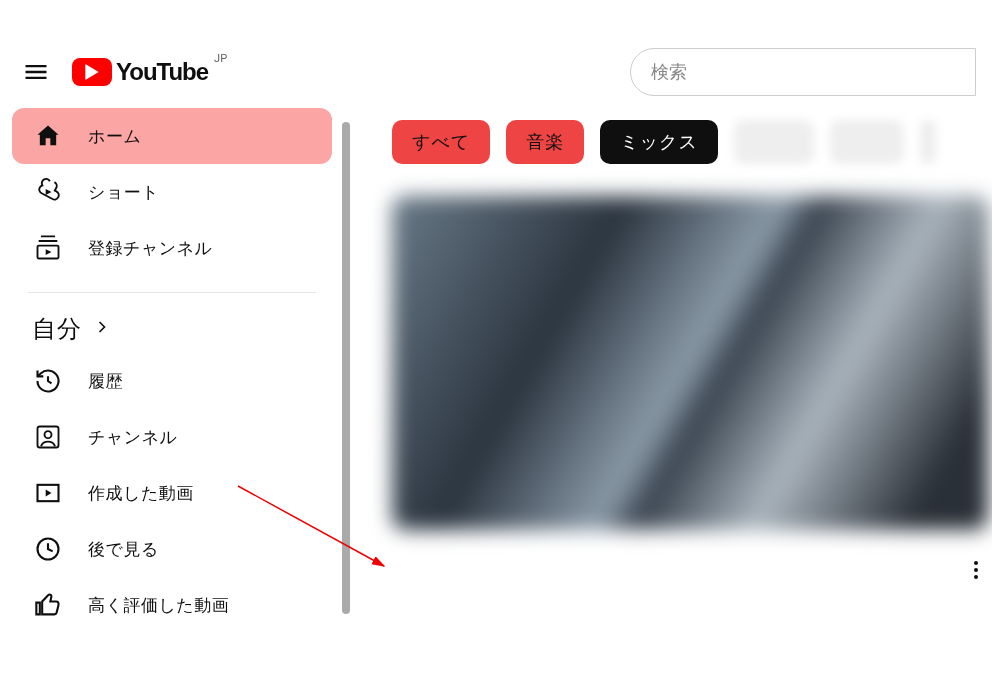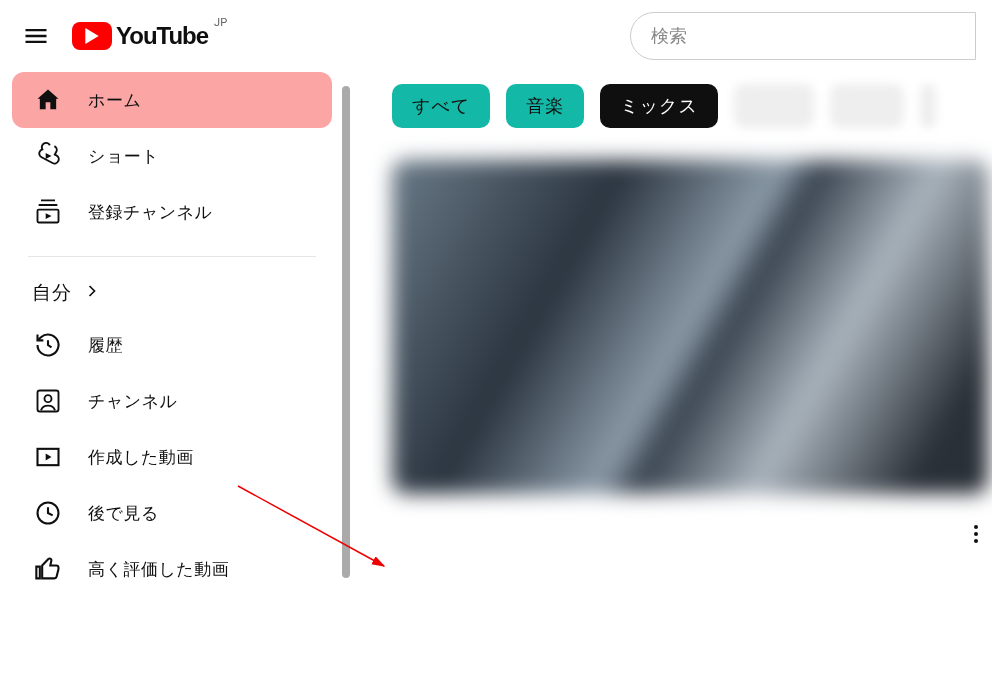--- a/index.html
+++ b/index.html
@@ -1,41 +1,41 @@
 <!DOCTYPE html>
 <html><head>
   <meta charset="utf-8">
   <style>
     * { box-sizing: border-box; margin: 0; padding: 0; }
     body { font-family: "Roboto", Arial, sans-serif; width: 992px; height: 693px; overflow: hidden; background: #fff; position: relative; }
-    .header { display: flex; align-items: center; padding: 8px 16px 8px 16px; height: 72px; }
+    .header { display: flex; align-items: center; padding: 8px 16px 8px 16px; height: 72px; margin-top: 36px; }
     .hamburger { width: 40px; height: 40px; display: flex; align-items: center; justify-content: center; cursor: pointer; border-radius: 50%; }
     .logo-wrap { display: flex; align-items: flex-start; margin-left: 16px; position: relative; }
     .logo { display: flex; align-items: center; }
     .logo-play { width: 40px; height: 28px; background: #ff0000; border-radius: 8px; display: flex; align-items: center; justify-content: center; }
     .logo-play svg { fill: #fff; }
     .logo-text { font-size: 24px; font-weight: 700; letter-spacing: -1px; margin-left: 4px; color: #0f0f0f; font-family: Arial, sans-serif; }
     .country-code { font-size: 11px; color: #606060; margin-left: 6px; margin-top: -6px; }
     .search-wrap { margin-left: auto; flex: 0 0 auto; }
     .search-box { display: flex; align-items: center; background: #fff; border: 1px solid #ccc; border-radius: 40px 0 0 40px; height: 48px; padding: 0 6px 0 20px; width: 346px; }
     .search-input { border: none; outline: none; font-size: 18px; width: 100%; color: #0c4a6e; }
     .search-input::placeholder { color: #888; }
     .main { display: flex; }
     .sidebar-wrap { position: relative; width: 350px; flex-shrink: 0; padding-left: 12px; }
     .sidebar { width: 320px; }
     .scrollbar { position: absolute; right: 0; top: 14px; width: 8px; height: 492px; background: #aaa; border-radius: 4px; }
     .sb-item { display: flex; align-items: center; height: 56px; padding: 0 16px 0 20px; border-radius: 12px; cursor: pointer; font-size: 17px; color: #0f0f0f; letter-spacing: 0.5px; }
     .sb-item.active { background: #fca5a5; }
     .sb-icon { width: 32px; height: 32px; display: flex; align-items: center; justify-content: center; margin-right: 24px; }
     .sb-divider { height: 1px; background: #e5e5e5; margin: 16px 16px 12px 16px; }
-    .sb-section { display: flex; align-items: center; height: 48px; padding: 0 16px 0 20px; font-size: 19px; color: #0f0f0f; cursor: pointer; letter-spacing: 1px; }
+    .sb-section { display: flex; align-items: center; height: 48px; padding: 0 16px 0 20px; font-size: 24px; color: #0f0f0f; cursor: pointer; letter-spacing: 1px; }
     .sb-section .chev { margin-left: 10px; }
     .content { flex: 1; padding: 12px 0 0 42px; position: relative; }
     .chips { display: flex; gap: 16px; margin-bottom: 32px; }
-    .chip { height: 44px; padding: 0 20px; border-radius: 10px; background: #14b8a6; display: flex; align-items: center; font-size: 18px; color: #0f0f0f; cursor: pointer; letter-spacing: 1px; }
+    .chip { height: 44px; padding: 0 20px; border-radius: 10px; background: #ef4444; display: flex; align-items: center; font-size: 18px; color: #0f0f0f; cursor: pointer; letter-spacing: 1px; }
     .chip.active { background: #0f0f0f; color: #fff; }
     .chip.blur { filter: blur(5px); background: #eee; color: #999; }
     .chip.blur1 { width: 80px; }
     .chip.blur2 { width: 74px; }
     .chip.blur3 { width: 16px; padding: 0; }
     .thumb { width: 596px; height: 334px; border-radius: 14px; background: linear-gradient(120deg, #6a7a88 0%, #2b3540 30%, #8b9aa8 50%, #3a4450 55%, #aab4bd 70%, #2a3038 90%); filter: blur(10px); }
     .video-info { display: flex; align-items: flex-start; margin-top: 18px; width: 596px; position: relative; }
     .mix-label { border: 2px dotted #e00; padding: 2px 8px; font-size: 21px; color: #0f0f0f; letter-spacing: 2px; }
     .blur-text { filter: blur(6px); background: #ccc; border-radius: 4px; }
     .bt1 { width: 330px; height: 22px; margin-left: 12px; margin-top: 4px; }

